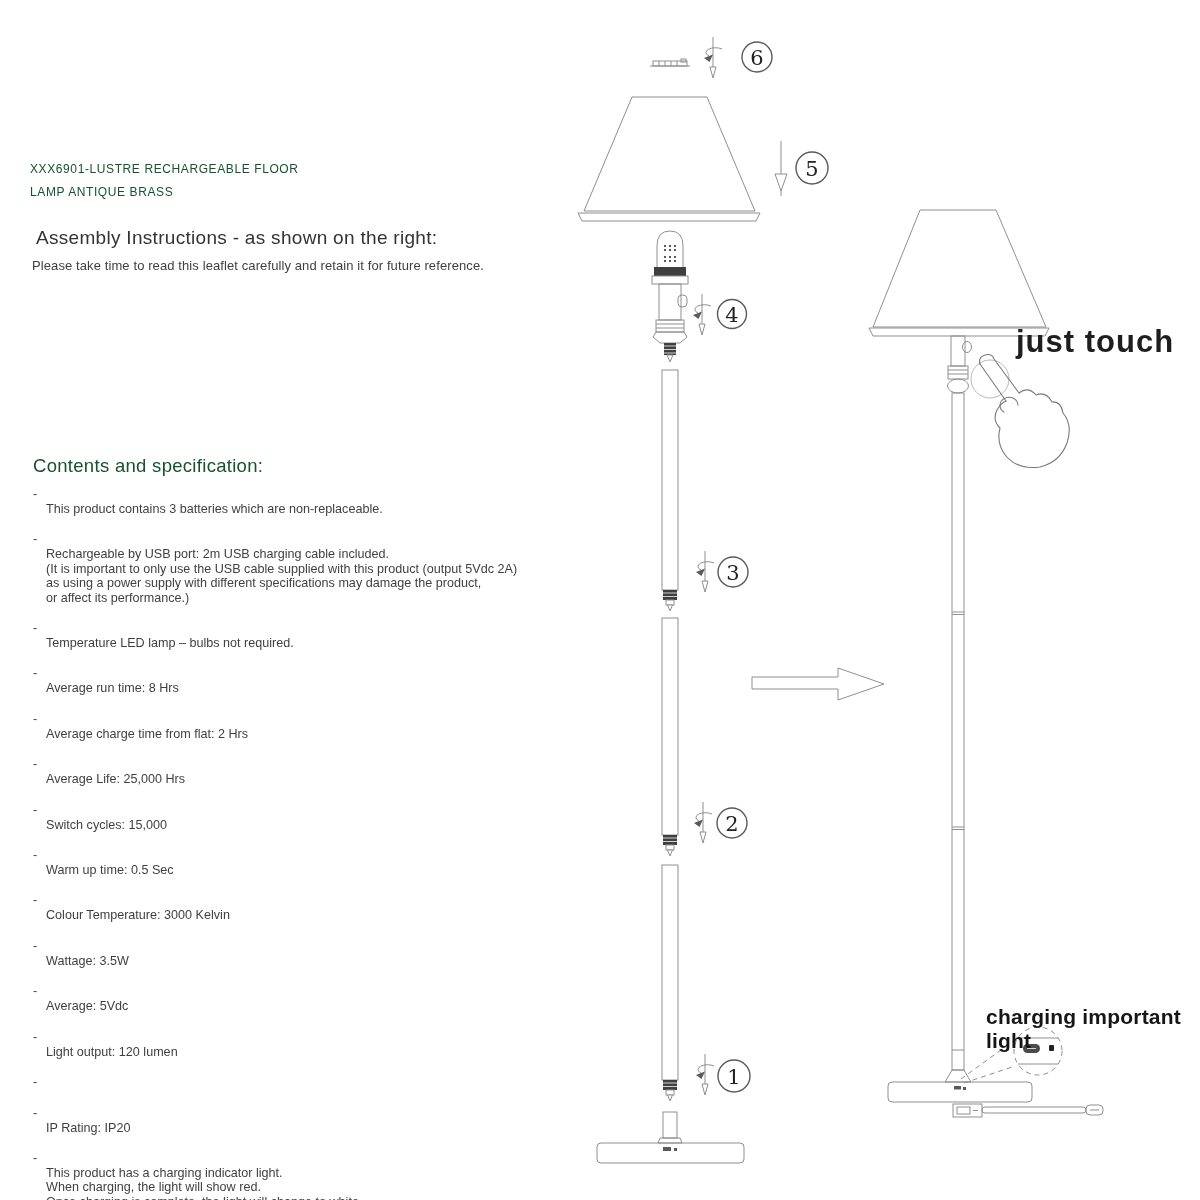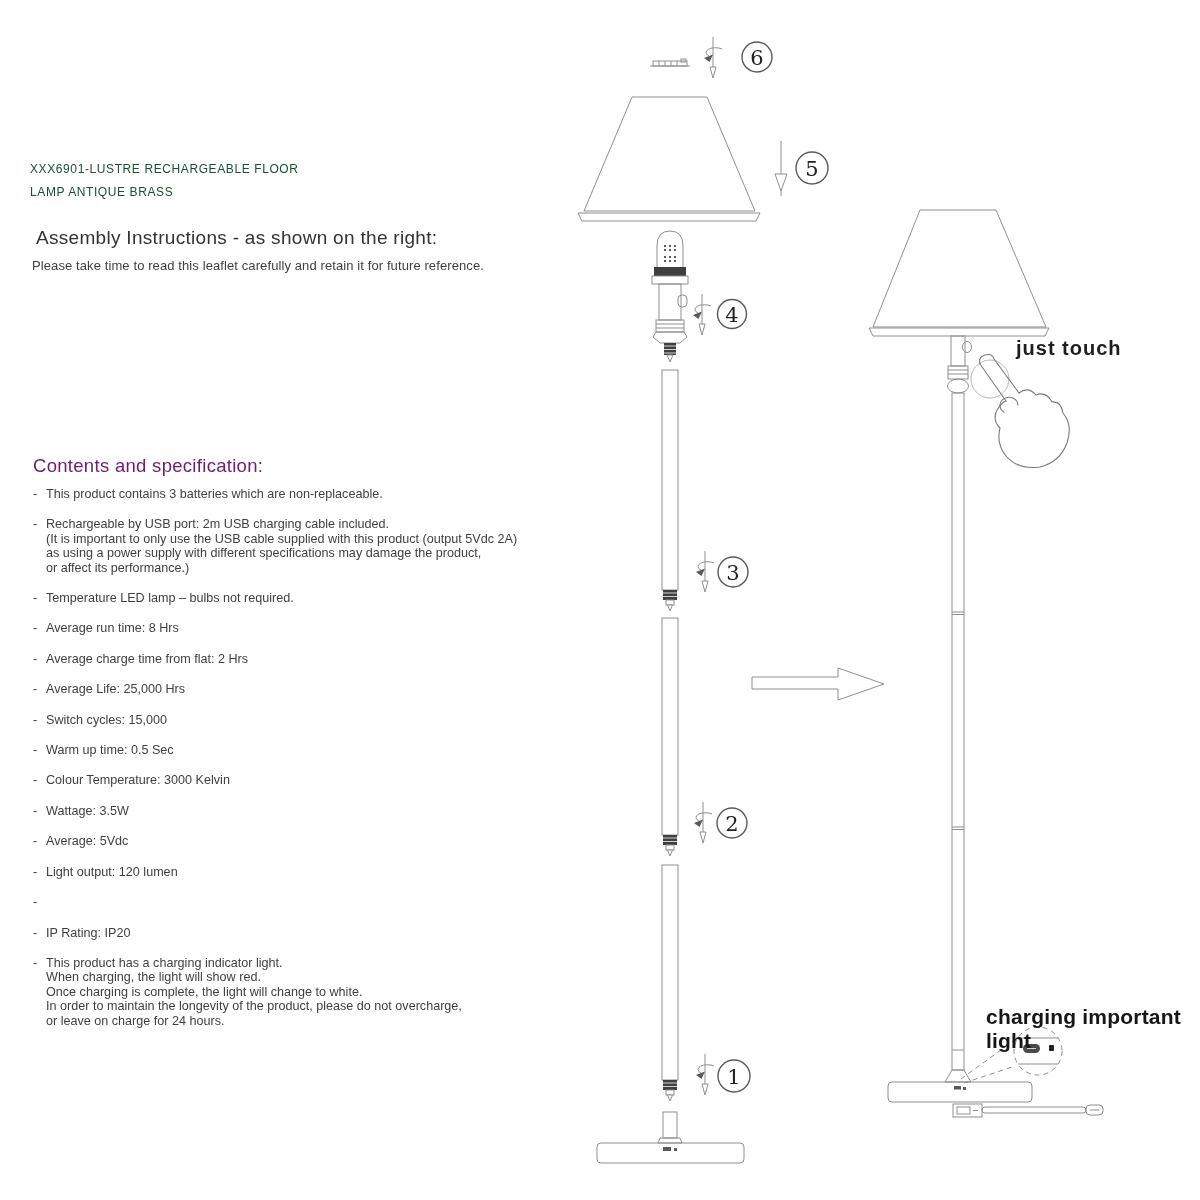--- a/index.html
+++ b/index.html
@@ -14,28 +14,28 @@
     font-size:12px; line-height:23px; letter-spacing:.6px;
     color:#14532d; white-space:pre-line;
   }
   .assembly-heading {
     left:36px; top:227px; font-size:19px; letter-spacing:.3px; color:#333;
   }
   .intro {
     left:32px; top:258px; font-size:13px; color:#3f3f3f; letter-spacing:.1px;
   }
   .spec-heading {
-    left:33px; top:455px; font-size:18.5px; letter-spacing:.3px; color:#701a75;
+    left:33px; top:455px; font-size:18.5px; letter-spacing:.3px; color:#14532d;
   }
   .spec-list { left:33px; top:487px; width:548px; }
   .spec-item { display:flex; margin-bottom:16px; font-size:12.6px; line-height:14.4px; color:#3f3f3f; }
   .spec-item .dash { width:13px; flex:none; }
-  .spec-item .spec-text { white-space:pre-line; }
+  .spec-item .spec-text { white-space:pre-line;margin-top:15px; }
   .just-touch {
-    left:1016px; top:337px; font-size:20px; font-weight:600; color:#1e1e1e; letter-spacing:1px;
+    left:1016px; top:324px; font-size:31px; font-weight:600; color:#1e1e1e; letter-spacing:1px;
   }
   .charging-label {
     left:986px; top:1005px; font-size:21px; font-weight:600; color:#161616; letter-spacing:.2px;
   }
   svg.d { position:absolute; left:0; top:0; }
   .d .ln   { fill:none; stroke:#8f8f8f; stroke-width:1; }
   .d .soft { fill:none; stroke:#b9b9b9; stroke-width:1; }
   .d .wht  { fill:#ffffff; stroke:#8f8f8f; stroke-width:1; }
   .d .dk   { fill:#3f3f3f; stroke:none; }
   .d .lt   { stroke:#d2d2d2; stroke-width:1; fill:none; }

